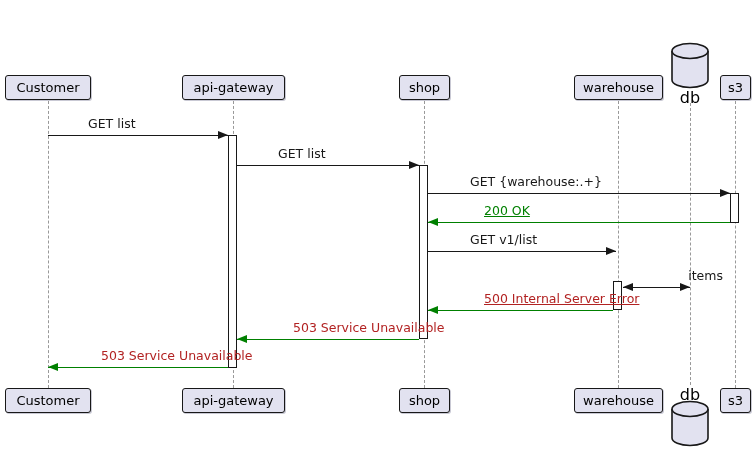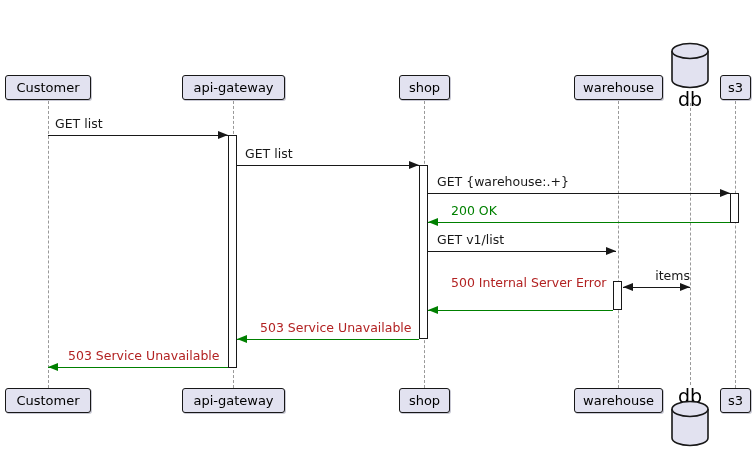--- a/index.html
+++ b/index.html
@@ -26,25 +26,25 @@
   }
   .bar{
     position:absolute;width:9px;box-sizing:border-box;
     background:var(--bar-fill,#fff);
     border:1px solid var(--box-border,#181818);
   }
   .msg-line{position:absolute;height:1px;background:var(--c,#181818);}
   .ah{position:absolute;width:0;height:0;border-top:4px solid transparent;border-bottom:4px solid transparent;}
   .ah-r{border-left:10px solid var(--c,#181818);}
   .ah-l{border-right:10px solid var(--c,#181818);}
-  .msg-label{position:absolute;font-size:12.5px;white-space:nowrap;line-height:14px;}
+  .msg-label{position:absolute;font-size:12.5px;white-space:nowrap;line-height:14px;margin-left:33px;}
   .c-black{color:var(--black,#181818);}
   .c-green{color:var(--green,#008000);}
   .c-red{color:var(--red,#B22222);}
-  .db-label{position:absolute;font-size:19px;text-align:center;width:40px;}
+  .db-label{position:absolute;font-size:16px;text-align:center;width:40px;}
   .cyl{position:absolute;}
 </style>
 </head>
 <body>
 
 <div id="diagram">
 
 
   <div class="lifeline" style="left:48px;top:101px;height:287px;"></div>
   <div class="lifeline" style="left:233px;top:101px;height:287px;"></div>
@@ -92,40 +92,40 @@
     <div class="ah ah-r" style="left:409px;top:161px;--c:var(--black);"></div>
   </div>
 
   <div>
     <span class="msg-label c-black" style="left:437px;top:175px;">GET {warehouse:.+}</span>
     <div class="msg-line" style="left:428px;top:193px;width:302px;--c:var(--black);"></div>
     <div class="ah ah-r" style="left:720px;top:189px;--c:var(--black);"></div>
   </div>
 
   <div>
-    <span class="msg-label c-green" style="left:451px;top:204px;">200 OK</span>
+    <span class="msg-label c-green" style="left:451px;top:204px;text-decoration:underline;">200 OK</span>
     <div class="msg-line" style="left:428px;top:222px;width:302px;--c:var(--green);"></div>
     <div class="ah ah-l" style="left:428px;top:218px;--c:var(--green);"></div>
   </div>
 
   <div>
     <span class="msg-label c-black" style="left:437px;top:233px;">GET v1/list</span>
     <div class="msg-line" style="left:428px;top:251px;width:188px;--c:var(--black);"></div>
     <div class="ah ah-r" style="left:606px;top:247px;--c:var(--black);"></div>
   </div>
 
   <div>
     <span class="msg-label c-black" style="left:623px;top:269px;width:67px;text-align:right;">items</span>
     <div class="msg-line" style="left:623px;top:287px;width:67px;--c:var(--black);"></div>
     <div class="ah ah-l" style="left:623px;top:283px;--c:var(--black);"></div>
     <div class="ah ah-r" style="left:680px;top:283px;--c:var(--black);"></div>
   </div>
 
   <div>
-    <span class="msg-label c-red" style="left:451px;top:276px;">500 Internal Server Error</span>
+    <span class="msg-label c-red" style="left:451px;top:292px;text-decoration:underline;">500 Internal Server Error</span>
     <div class="msg-line" style="left:428px;top:310px;width:185px;--c:var(--green);"></div>
     <div class="ah ah-l" style="left:428px;top:306px;--c:var(--green);"></div>
   </div>
 
   <div>
     <span class="msg-label c-red" style="left:260px;top:321px;">503 Service Unavailable</span>
     <div class="msg-line" style="left:237px;top:339px;width:182px;--c:var(--green);"></div>
     <div class="ah ah-l" style="left:237px;top:335px;--c:var(--green);"></div>
   </div>
 

